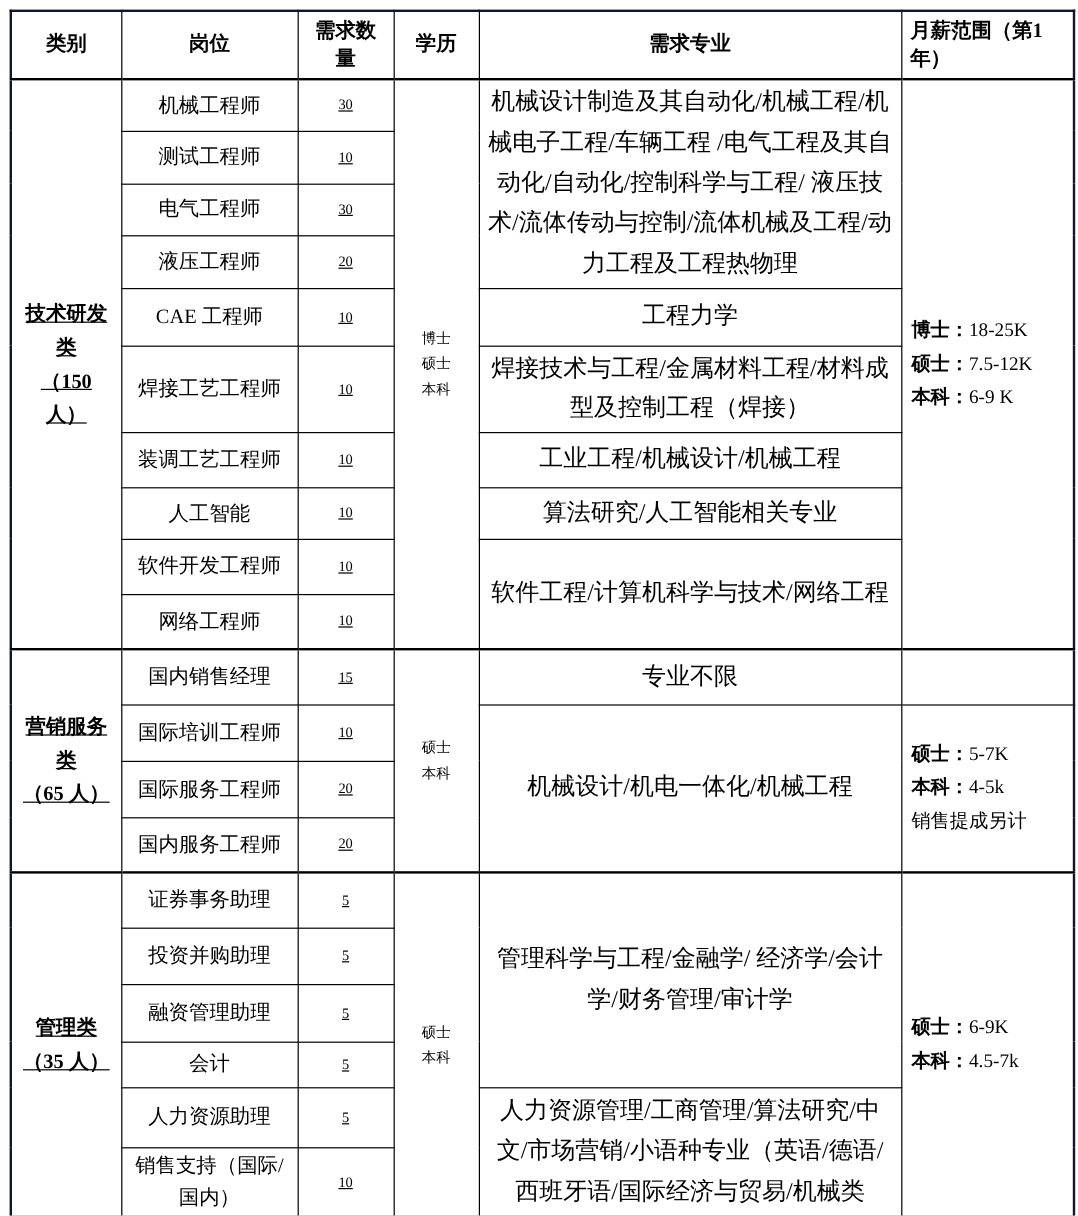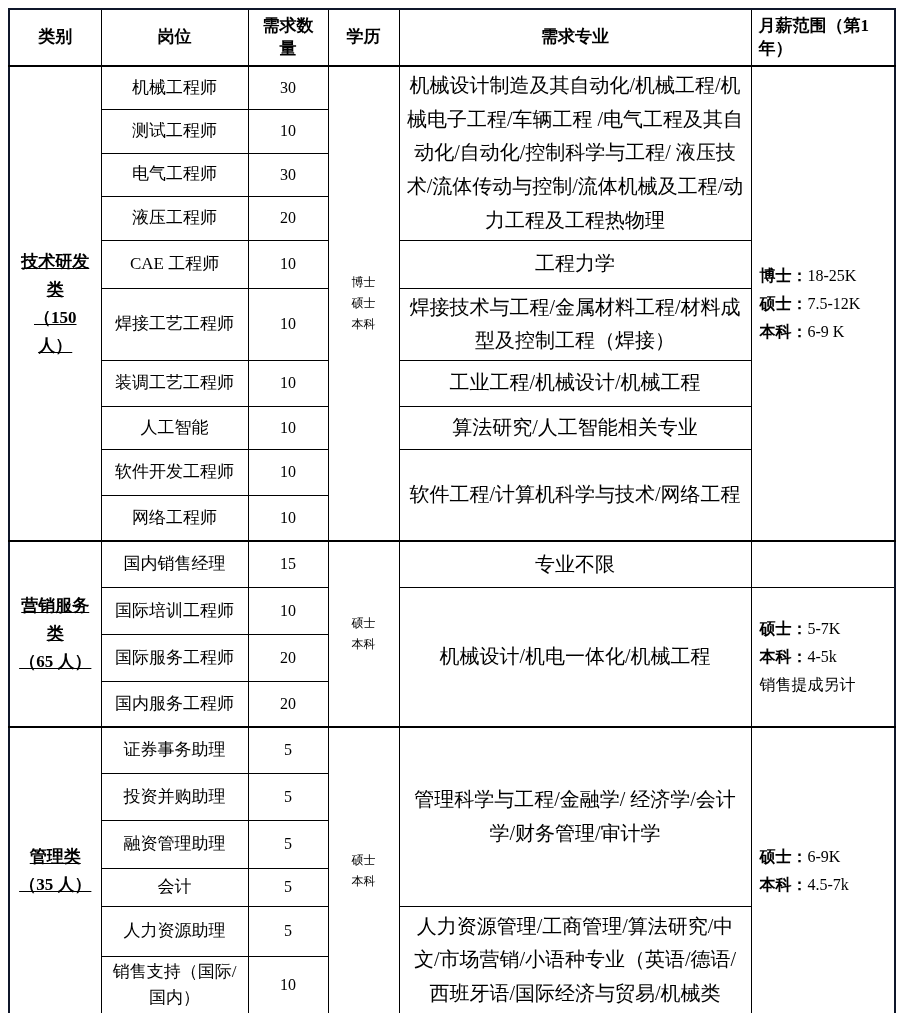--- a/index.html
+++ b/index.html
@@ -50,21 +50,22 @@
     white-space: pre-line;
     line-height: 1.65;
     text-decoration: underline;
   }
   td.pos {
     font-size: 17px;
     white-space: pre-line;
     line-height: 1.55;
   }
   td.cnt {
-    font-size: 16px;
+    font-size: 12px;
+    text-decoration: underline;
   }
   td.edu {
     font-size: 12px;
     white-space: pre-line;
     line-height: 1.75;
   }
   td.maj {
     font-size: 20px;
     line-height: 1.68;
     padding: 2px 5px;

